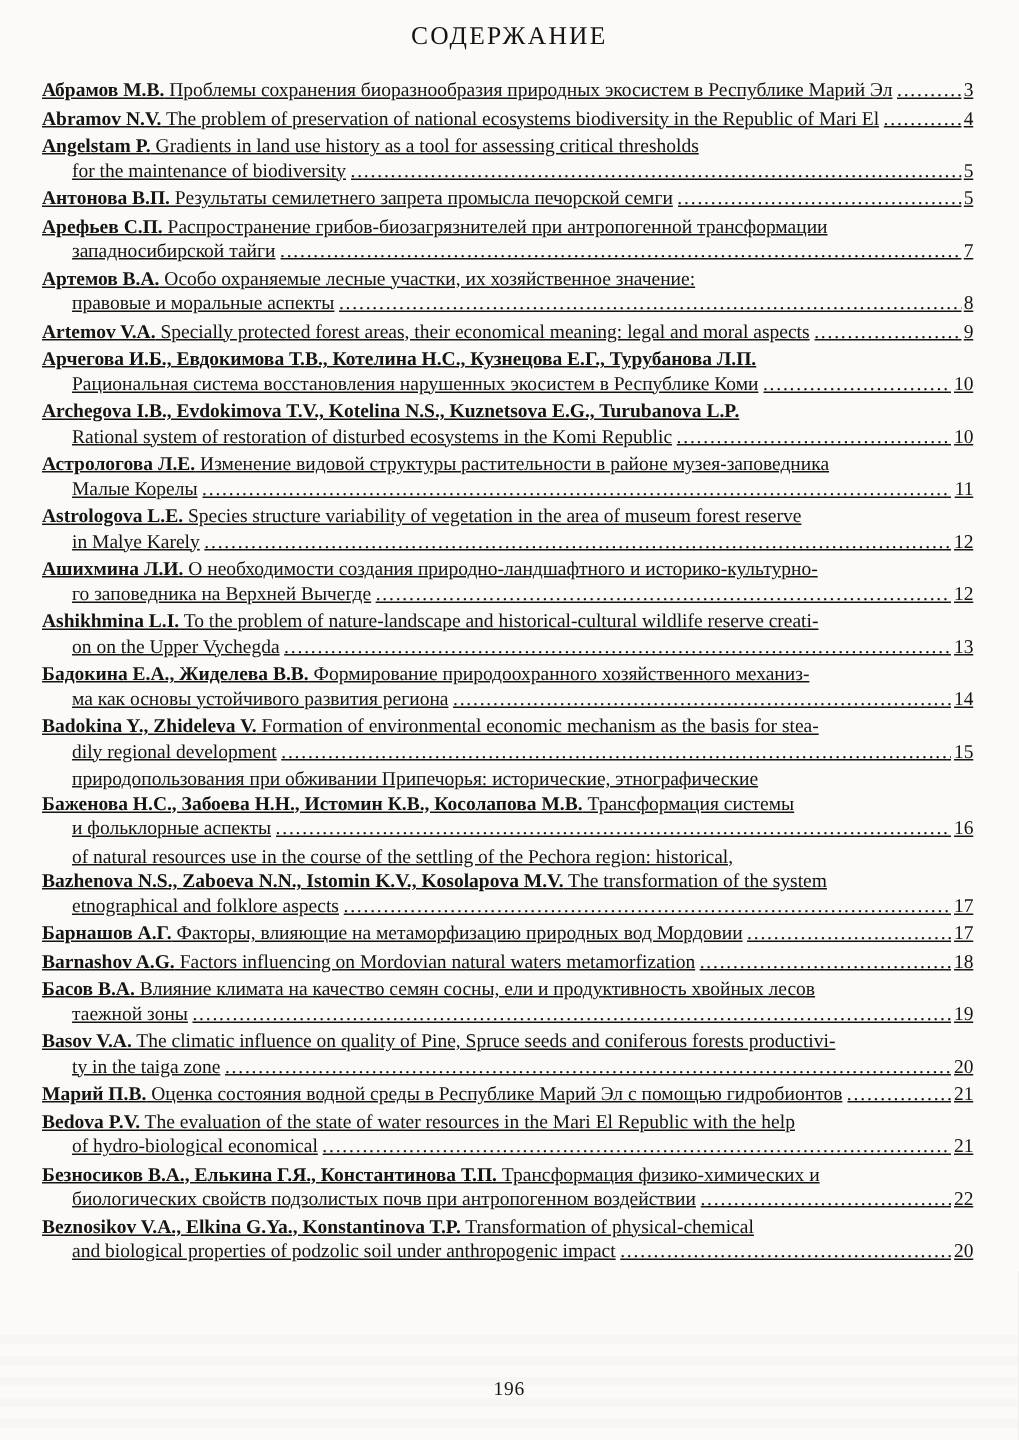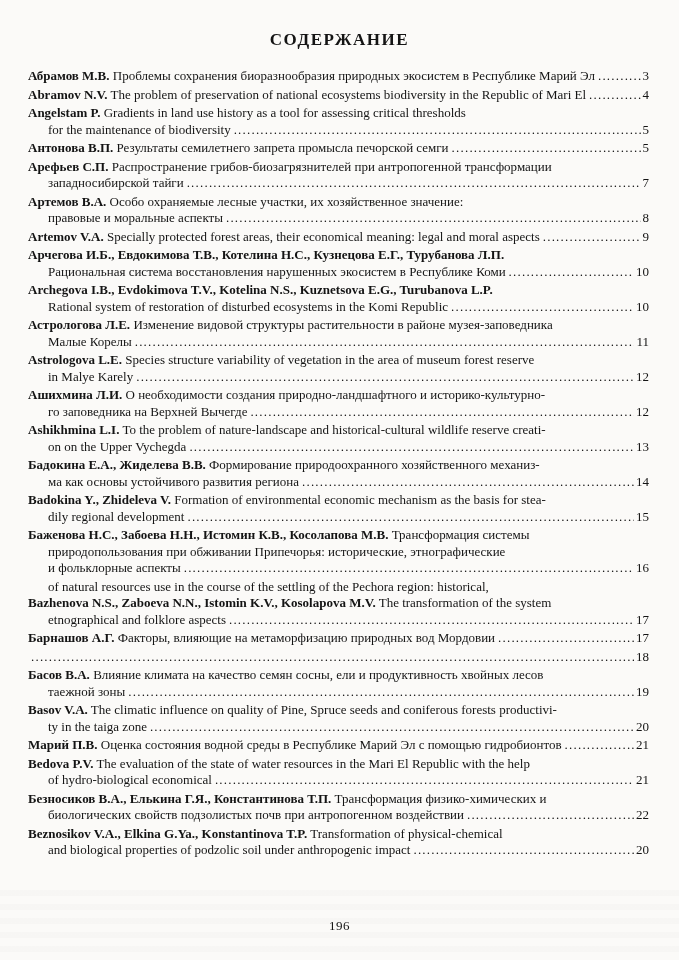--- a/index.html
+++ b/index.html
@@ -24,38 +24,39 @@
     left: 0; right: 0; bottom: 0;
     height: 70px;
     background: repeating-linear-gradient(
       to bottom,
       rgba(0,0,0,0.015) 0px, rgba(0,0,0,0.015) 6px,
       rgba(0,0,0,0) 6px, rgba(0,0,0,0) 14px);
     pointer-events: none;
   }
   .title {
     margin: 0;
-    padding-top: 30px;
+    padding-top: 14px;
     text-align: center;
     font-size: 17px;
-    font-weight: bold;
+    font-weight: normal;
     letter-spacing: 1.5px;
   }
   .toc {
     margin: 18px 30px 0 28px;
   }
   .entry {
     margin-bottom: 2px;
   }
   .line {
     display: flex;
     align-items: baseline;
     font-size: 13px;
     line-height: 16.5px;
     overflow: hidden;
+    text-decoration: underline;
   }
   .line.indent {
     padding-left: 20px;
     text-align: center;
   }
   .txt {
     white-space: nowrap;
     flex: 0 0 auto;
   }
   .txt b {
@@ -224,27 +225,27 @@
         <div class="line">
           <span class="txt"><b>Badokina Y., Zhideleva V.</b> Formation of environmental economic mechanism as the basis for stea-</span>
         </div>
         <div class="line indent">
           <span class="txt">dily regional development</span>
           <span class="dots"></span>
           <span class="pg">15</span>
         </div>
       </div>
       <div class="entry">
+        <div class="line indent">
+          <span class="txt">природопользования при обживании Припечорья: исторические, этнографические</span>
+        </div>
         <div class="line">
           <span class="txt"><b>Баженова Н.С., Забоева Н.Н., Истомин К.В., Косолапова М.В.</b> Трансформация системы</span>
         </div>
         <div class="line indent">
-          <span class="txt">природопользования при обживании Припечорья: исторические, этнографические</span>
-        </div>
-        <div class="line indent">
           <span class="txt">и фольклорные аспекты</span>
           <span class="dots"></span>
           <span class="pg">16</span>
         </div>
       </div>
       <div class="entry">
         <div class="line indent">
           <span class="txt">of natural resources use in the course of the settling of the Pechora region: historical,</span>
         </div>
         <div class="line">
@@ -258,20 +259,21 @@
       </div>
       <div class="entry">
         <div class="line">
           <span class="txt"><b>Барнашов А.Г.</b> Факторы, влияющие на метаморфизацию природных вод Мордовии</span>
           <span class="dots"></span>
           <span class="pg">17</span>
         </div>
       </div>
       <div class="entry">
         <div class="line">
+          <span class="txt"><b>Barnashov A.G.</b> Factors influencing on Mordovian natural waters metamorfization</span>
           <span class="dots"></span>
           <span class="pg">18</span>
         </div>
       </div>
       <div class="entry">
         <div class="line">
           <span class="txt"><b>Басов В.А.</b> Влияние климата на качество семян сосны, ели и продуктивность хвойных лесов</span>
         </div>
         <div class="line indent">
           <span class="txt">таежной зоны</span>

